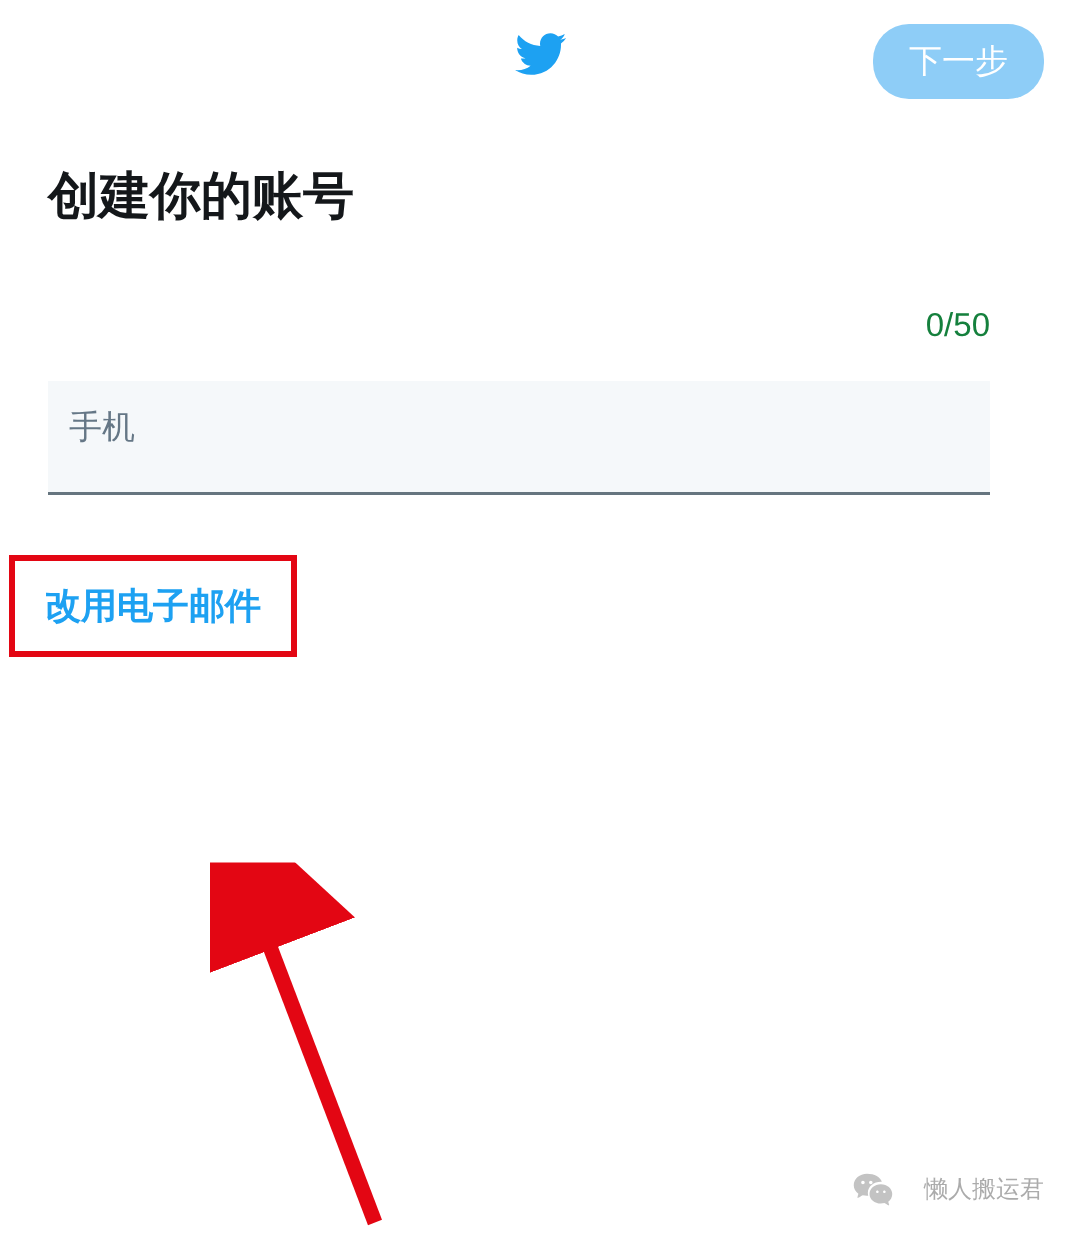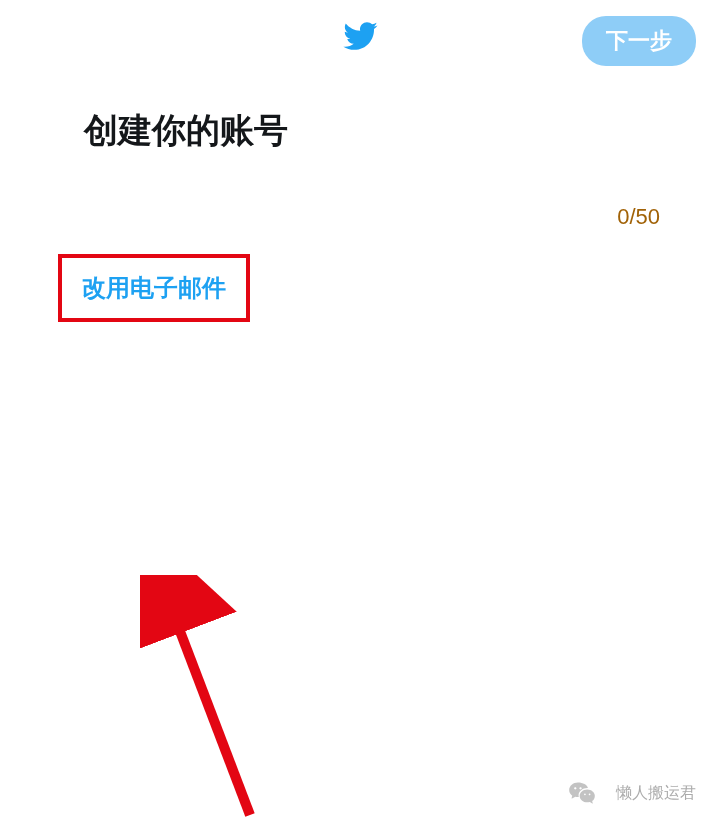--- a/index.html
+++ b/index.html
@@ -31,26 +31,26 @@
     .next-button {
       position: absolute;
       right: 24px;
       top: 16px;
       background: #8ecdf7;
       color: #fff;
       border: none;
       border-radius: 24px;
       padding: 10px 24px;
       font-size: 22px;
-      font-weight: 700;
+      font-weight: 400;
       cursor: pointer;
       font-family: inherit;
     }
     .content {
-      padding: 30px 60px 0 84px;
+      padding: 30px 60px 0 32px;
     }
     .page-title {
       font-size: 34px;
       font-weight: 700;
       color: #14171a;
       margin-bottom: 50px;
     }
     .input-wrapper {
       background: #f5f8fa;
       border-bottom: 2px solid #66757f;
@@ -63,21 +63,21 @@
     .input-label {
       font-size: 22px;
       color: #657786;
       display: block;
     }
     .input-label.focused {
       color: #1da1f2;
     }
     .input-counter {
       text-align: right;
-      color: #a16207;
+      color: #15803d;
       font-size: 22px;
       margin-top: 8px;
       margin-bottom: 24px;
     }
     .phone-wrapper {
       margin-top: 16px;
       margin-bottom: 40px;
     }
     .switch-link-box {
       display: inline-block;
@@ -127,20 +127,23 @@
     </svg>
   </span>
   <button class="next-button">下一步</button>
 </div>
 
 <div class="content">
   <h1 class="page-title">创建你的账号</h1>
 
   <div class="input-counter">0/50</div>
 
+  <div class="input-wrapper phone-wrapper">
+    <span class="input-label">手机</span>
+  </div>
 
   <div class="switch-link-box">
     <a class="switch-link">改用电子邮件</a>
   </div>
 </div>
 
 <svg class="arrow" width="140" height="260">
   <defs>
     <marker id="ah" markerWidth="12" markerHeight="12" refX="3" refY="6" orient="auto">
       <polygon points="0 0, 12 6, 0 12" fill="#e30613"></polygon>

